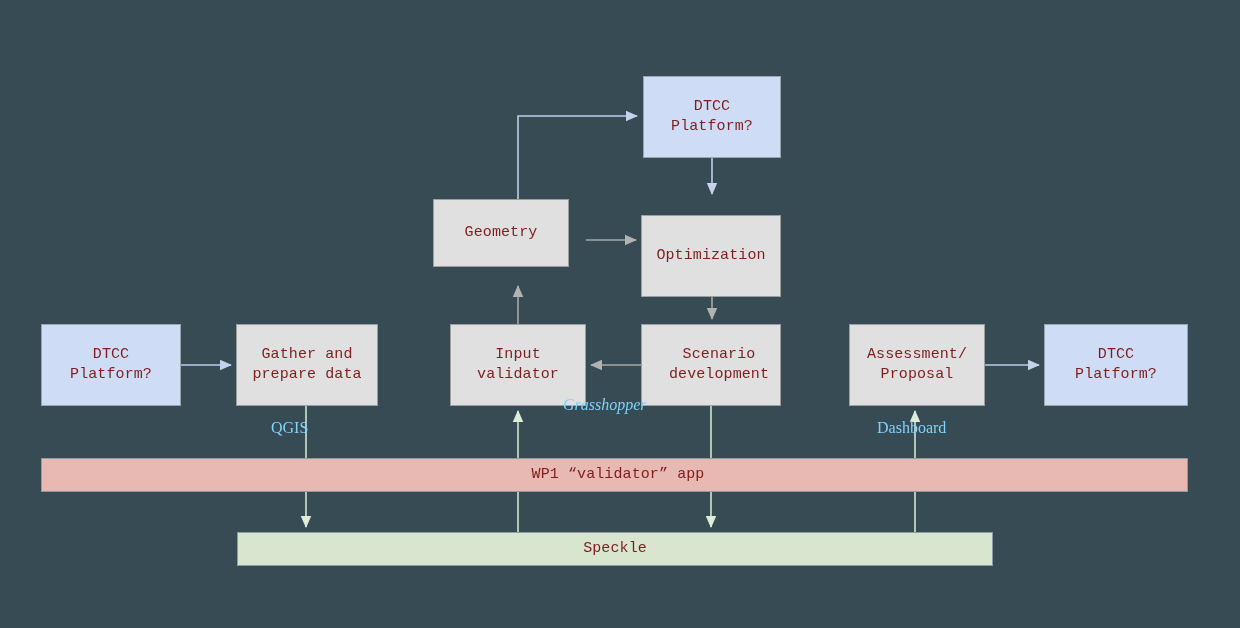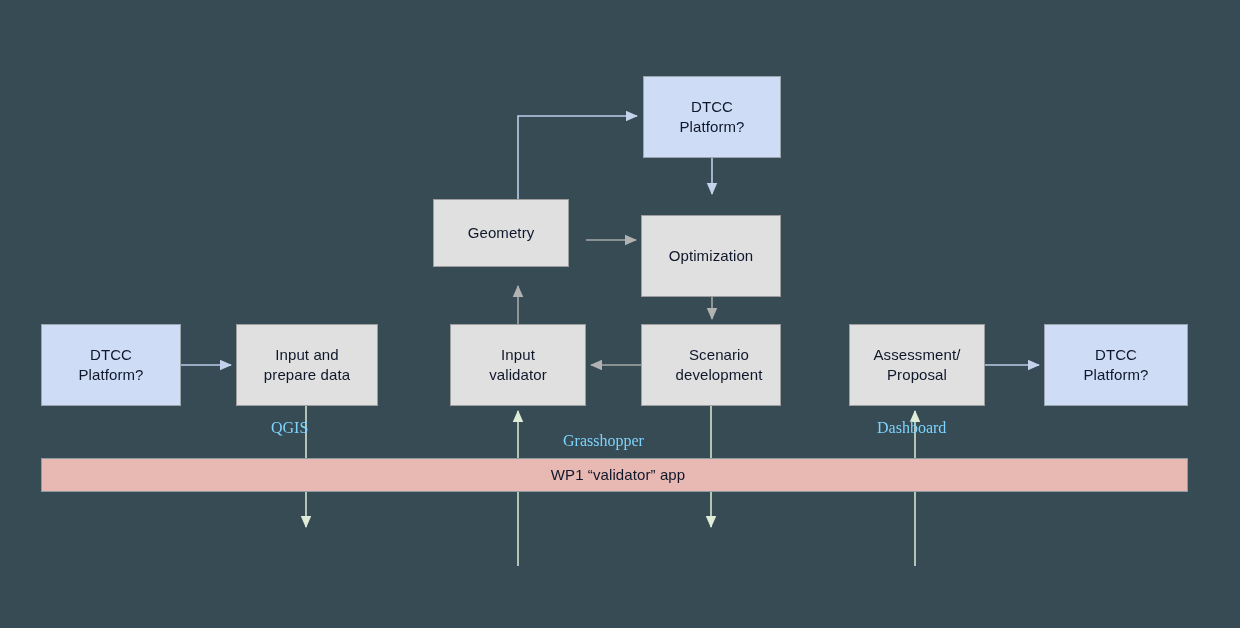--- a/index.html
+++ b/index.html
@@ -24,24 +24,25 @@
     pointer-events: none;
   }
   .node {
     position: absolute;
     box-sizing: border-box;
     border: 1px solid #9aa5ac;
     display: flex;
     align-items: center;
     justify-content: center;
     text-align: center;
-    color: #0f172a;
+    color: #7f1d1d;
     font-size: 15px;
     line-height: 1.33;
     letter-spacing: 0.1px;
+    font-family: Liberation Mono, monospace;
   }
   .node.gray  { background: #e0e0e0; border-color: #9e9e9e; }
   .node.blue  { background: #cfdcf5; border-color: #9aa5ac; }
   .node.pink  { background: #e8b8b2; border-color: #8e9ba2; padding-left: 7px; }
   .node.green { background: #d8e6d0; border-color: #8e9ba2; }
   .node .lbl { display: block; padding: 0 4px; }
   .edge-label {
     position: absolute;
     color: #7dd3fc;
     font-family: "Liberation Serif", serif;
@@ -109,21 +110,21 @@
 
   <div class="node blue" style="left:41px; top:324px; width:140px; height:82px;">
     <span class="lbl">
       <span>DTCC</span><br>
       <span>Platform?</span>
     </span>
   </div>
 
   <div class="node gray" style="left:236px; top:324px; width:142px; height:82px;">
     <span class="lbl">
-      <span>Input and</span><br>
+      <span>Gather and</span><br>
       <span>prepare data</span>
     </span>
   </div>
 
   <div class="node gray" style="left:450px; top:324px; width:136px; height:82px;">
     <span class="lbl">
       <span>Input</span><br>
       <span>validator</span>
     </span>
   </div>
@@ -146,18 +147,21 @@
     <span class="lbl">
       <span>DTCC</span><br>
       <span>Platform?</span>
     </span>
   </div>
 
   <div class="node pink" style="left:41px; top:458px; width:1147px; height:34px;">
     <span class="lbl">WP1 “validator” app</span>
   </div>
 
+  <div class="node green" style="left:237px; top:532px; width:756px; height:34px;">
+    <span class="lbl">Speckle</span>
+  </div>
 
   <div class="edge-label" style="left:271px; top:419px;">QGIS</div>
-  <div class="edge-label" style="left:563px; top:432px;">Grasshopper</div>
+  <div class="edge-label" style="left:563px; top:396px;font-style:italic;">Grasshopper</div>
   <div class="edge-label" style="left:877px; top:419px;">Dashboard</div>
 
 </div>
 
 </body></html>

